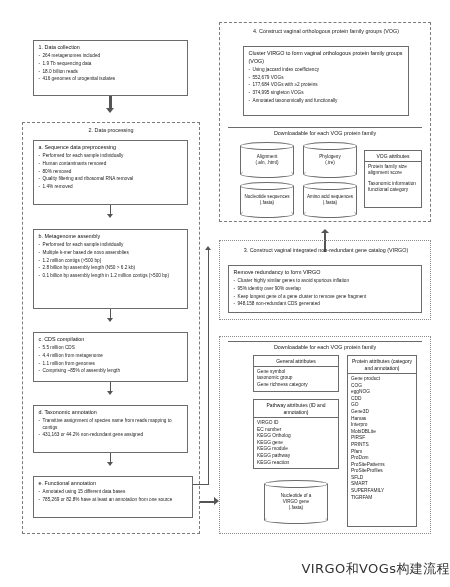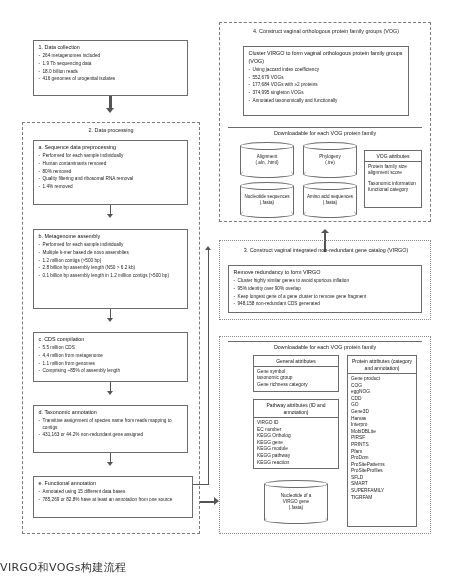--- a/index.html
+++ b/index.html
@@ -30,21 +30,21 @@
   .cyl .bot{position:absolute;left:0;right:0;bottom:0;height:8px;border:1px solid #6b6b6b;border-radius:50%;background:#fff;box-sizing:border-box;border-top-color:transparent;}
   .cyl .lbl{position:absolute;left:0;right:0;top:0;bottom:0;display:flex;flex-direction:column;align-items:center;justify-content:center;font-size:4.6px;line-height:6.2px;text-align:center;color:#222;z-index:3;}
 
   
   .attr{position:absolute;border:1px solid #6b6b6b;box-sizing:border-box;background:#fff;}
   .attr .ah{font-size:5px;line-height:6.6px;text-align:center;padding:1.6px 2px;border-bottom:1px solid #6b6b6b;color:#111;}
   .attr .ab{padding:1.8px 3px 2px 3px;}
   .attr .ab div{font-size:4.8px;line-height:6.6px;color:#222;}
 
   .hrule{position:absolute;height:0;border-top:1px solid #6b6b6b;}
-  .caption{position:absolute;width:100%;text-align:left;font-size:11px;color:#333;letter-spacing:.4px;font-family:"DejaVu Sans",sans-serif;}
+  .caption{position:absolute;width:100%;text-align:right;font-size:13px;color:#333;letter-spacing:.4px;font-family:"DejaVu Sans",sans-serif;}
 </style>
 </head>
 <body>
 
 <div id="fig">
 
   <div class="box" style="left:33px;top:40px;width:155px;height:56px;">
     <div class="pad">
       <div class="boxtitle">1. Data collection</div>
       <ul class="bul">

